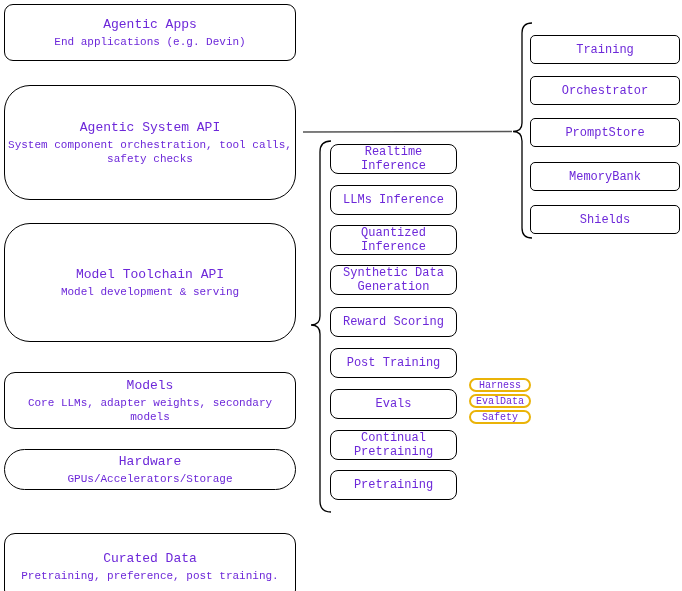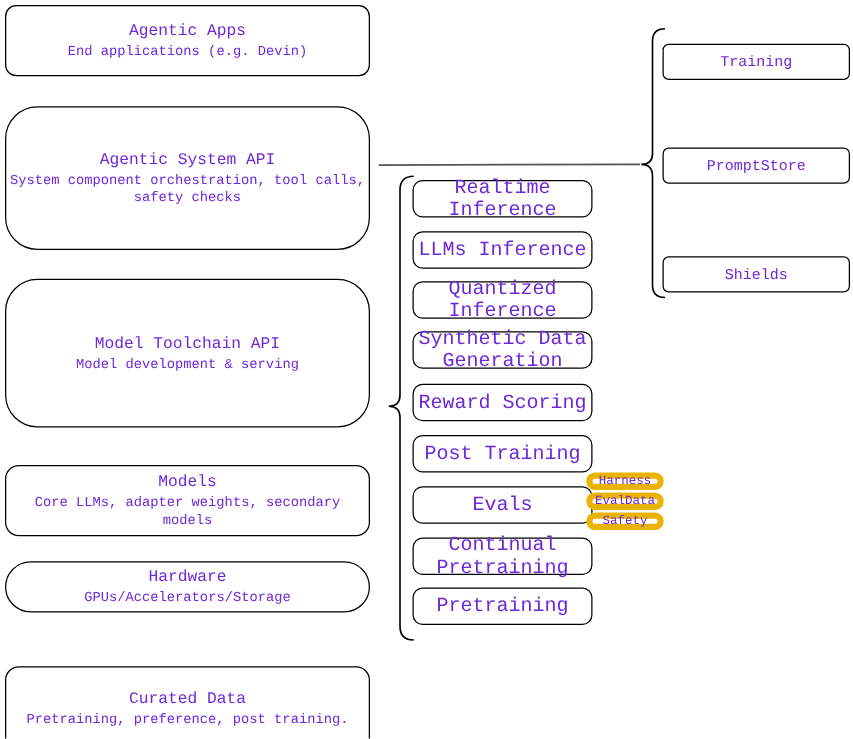--- a/index.html
+++ b/index.html
@@ -29,30 +29,30 @@
     flex-direction: column;
     align-items: center;
     justify-content: center;
     text-align: center;
   }
   .lbox .title { font-size: 13px; line-height: 16px; }
   .lbox .subtitle { font-size: 11px; line-height: 14px; margin-top: 2px; }
   .svc {
     position: absolute;
     left: 330px;
-    width: 144px;
+    width: 127px;
     height: 30px;
     border: 1px solid #000000;
     border-radius: 8px;
     background: #ffffff;
     box-sizing: border-box;
     display: flex;
     align-items: center;
     justify-content: center;
-    font-size: 16px;
+    font-size: 12px;
     text-align: center;
   }
   .comp {
     position: absolute;
     left: 530px;
     width: 150px;
     height: 29px;
     border: 1px solid #000000;
     border-radius: 5px;
     background: #ffffff;
@@ -61,21 +61,21 @@
     align-items: center;
     justify-content: center;
     font-size: 12px;
     text-align: center;
   }
   .pill {
     position: absolute;
     left: 469px;
     width: 62px;
     height: 14px;
-    border: 5px solid #eab308;
+    border: 2px solid #eab308;
     border-radius: 7px;
     background: #ffffff;
     box-sizing: border-box;
     display: flex;
     align-items: center;
     justify-content: center;
     font-size: 10px;
     z-index: 3;
   }
 </style>
@@ -128,16 +128,18 @@
   <div class="svc" style="top:348px;">Post Training</div>
   <div class="svc" style="top:389px;">Evals</div>
   <div class="svc" style="top:430px;">Continual Pretraining</div>
   <div class="svc" style="top:470px;">Pretraining</div>
 
   <div class="pill" style="top:378px;">Harness</div>
   <div class="pill" style="top:394px;">EvalData</div>
   <div class="pill" style="top:410px;">Safety</div>
 
   <div class="comp" style="top:35px;">Training</div>
+  <div class="comp" style="top:76px;">Orchestrator</div>
   <div class="comp" style="top:118px;">PromptStore</div>
+  <div class="comp" style="top:162px;">MemoryBank</div>
   <div class="comp" style="top:205px;">Shields</div>
 
 </div>
 
 </body></html>

